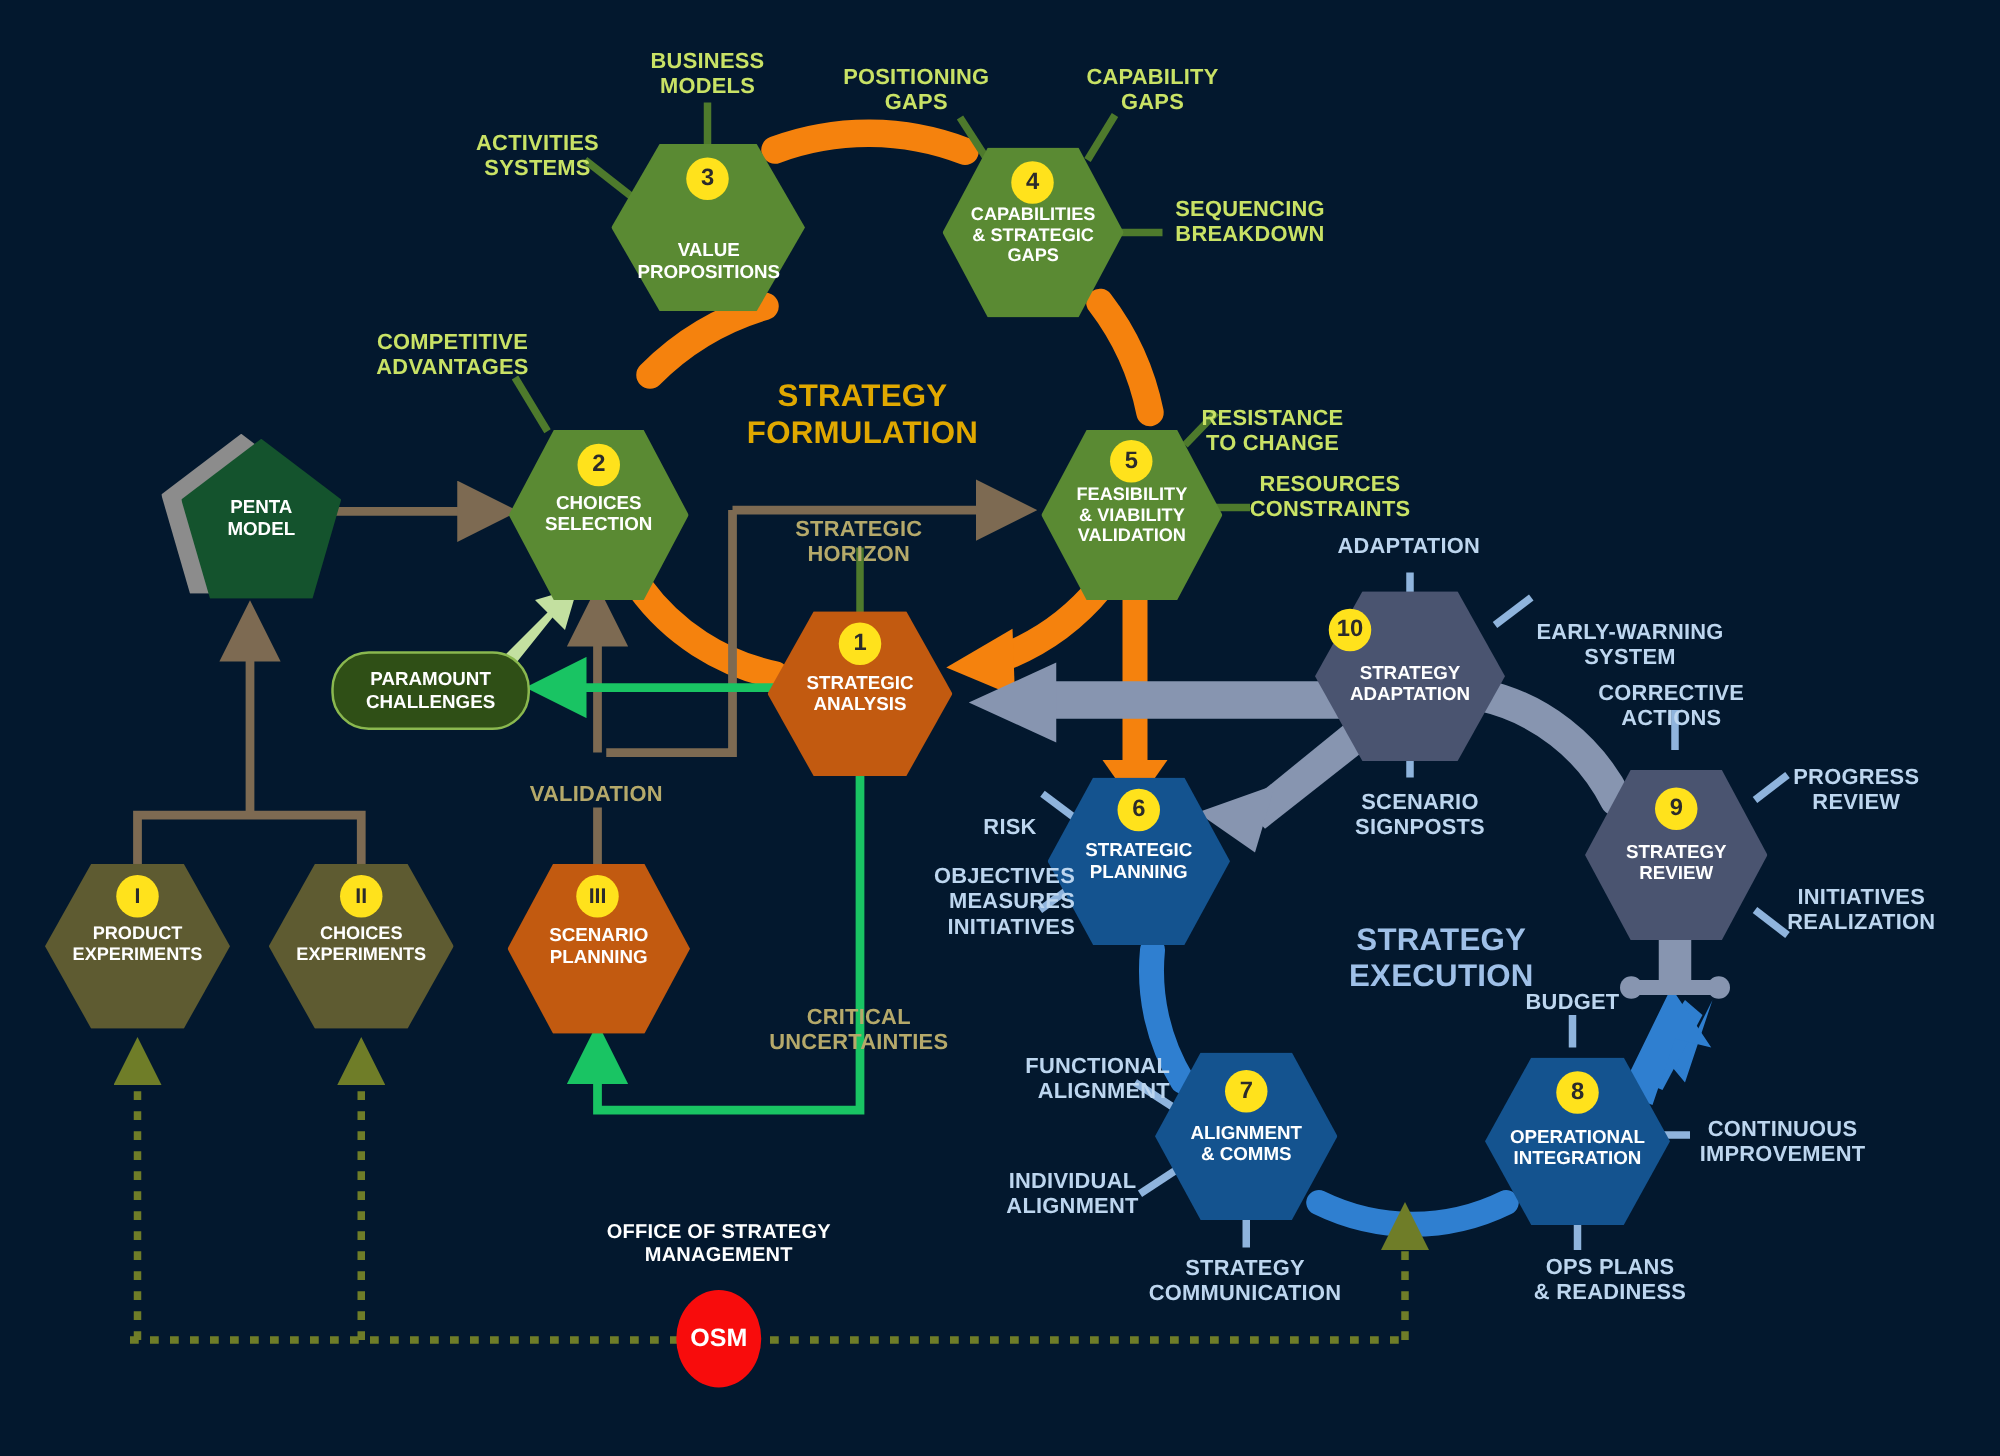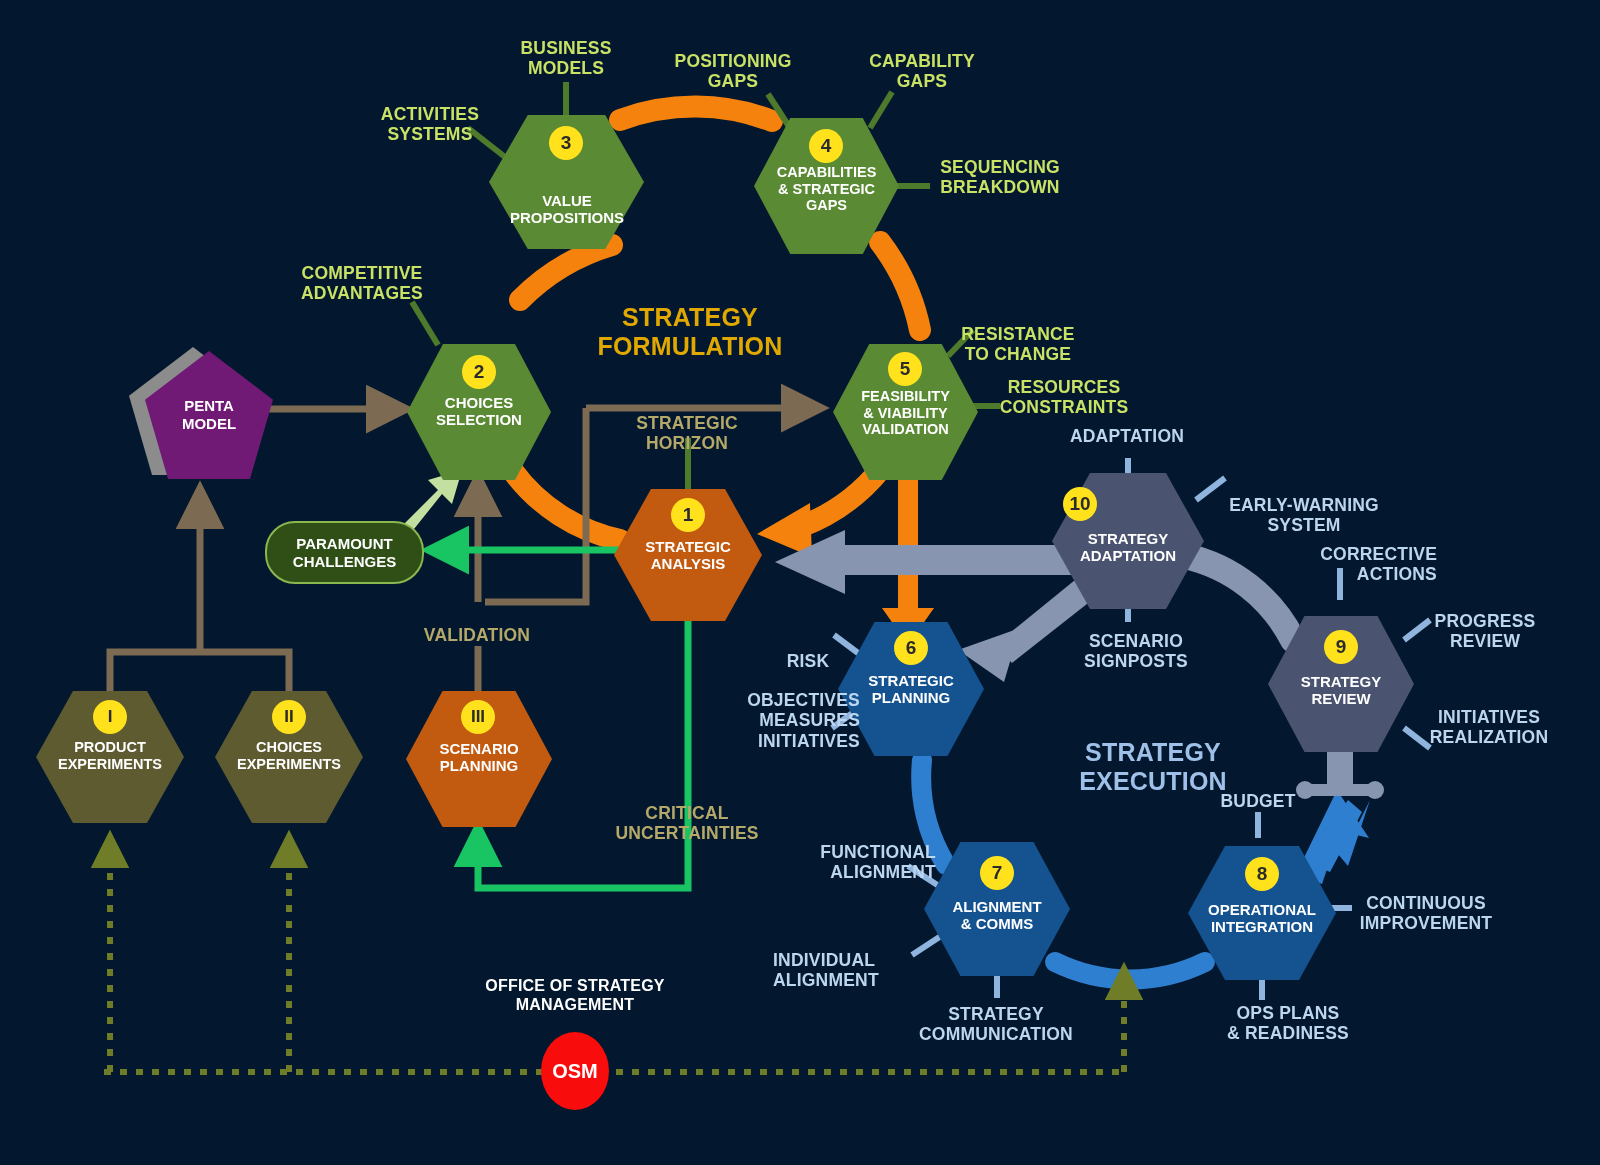--- a/index.html
+++ b/index.html
@@ -141,21 +141,21 @@
         <line x1="1262" y1="976" x2="1262" y2="1000"></line>
       </g>
       <g stroke="#4e7a2c">
         <line x1="688" y1="438" x2="688" y2="496"></line>
       </g>
     </g>
   </svg>
 
   <div style="position:absolute;left:129px;top:347px;width:128px;height:128px;background:#8c8c8c;
               clip-path:polygon(50% 0%,100% 38%,82% 100%,18% 100%,0% 38%);"></div>
-  <div style="position:absolute;left:145px;top:351px;width:128px;height:128px;background:#701a75;
+  <div style="position:absolute;left:145px;top:351px;width:128px;height:128px;background:#14532d;
               clip-path:polygon(50% 0%,100% 38%,82% 100%,18% 100%,0% 38%);
               display:flex;flex-direction:column;align-items:center;justify-content:center;
               color:#fff;font-weight:bold;font-size:15px;line-height:1.2;text-align:center;">
     <span>PENTA</span>
     <span>MODEL</span>
   </div>
 
   <div style="position:absolute;left:265px;top:521px;width:155px;height:59px;background:#2f4f16;
               border:2px solid #8ab84f;border-radius:30px;
               display:flex;flex-direction:column;align-items:center;justify-content:center;
@@ -321,21 +321,21 @@
     <span>ADAPTATION</span>
   </div>
   <div class="lbl cap-blue" style="left:1204px;top:467px;width:200px;margin-top:28px;">
     <span>EARLY-WARNING</span><br>
     <span>SYSTEM</span>
   </div>
   <div class="lbl cap-blue" style="left:1036px;top:631px;width:200px;">
     <span>SCENARIO</span><br>
     <span>SIGNPOSTS</span>
   </div>
-  <div class="lbl cap-blue" style="left:1237px;top:544px;width:200px;text-align:right;">
+  <div class="lbl cap-blue" style="left:1237px;top:544px;width:200px;">
     <span>CORRECTIVE</span><br>
     <span>ACTIONS</span>
   </div>
   <div class="lbl cap-blue" style="left:1385px;top:611px;width:200px;">
     <span>PROGRESS</span><br>
     <span>REVIEW</span>
   </div>
   <div class="lbl cap-blue" style="left:1384px;top:707px;width:210px;">
     <span>INITIATIVES</span><br>
     <span>REALIZATION</span>
@@ -345,21 +345,21 @@
   </div>
   <div class="lbl cap-blue" style="left:690px;top:690px;width:170px;text-align:right;">
     <span>OBJECTIVES</span><br>
     <span>MEASURES</span><br>
     <span>INITIATIVES</span>
   </div>
   <div class="lbl cap-blue" style="left:766px;top:842px;width:170px;text-align:right;">
     <span>FUNCTIONAL</span><br>
     <span>ALIGNMENT</span>
   </div>
-  <div class="lbl cap-blue" style="left:773px;top:934px;width:170px;text-align:left;margin-top:16px;">
+  <div class="lbl cap-blue" style="left:773px;top:934px;width:170px;text-align:center;">
     <span>INDIVIDUAL</span><br>
     <span>ALIGNMENT</span>
   </div>
   <div class="lbl cap-blue" style="left:886px;top:1004px;width:220px;">
     <span>STRATEGY</span><br>
     <span>COMMUNICATION</span>
   </div>
   <div class="lbl cap-blue" style="left:1188px;top:791px;width:140px;">
     <span>BUDGET</span>
   </div>

